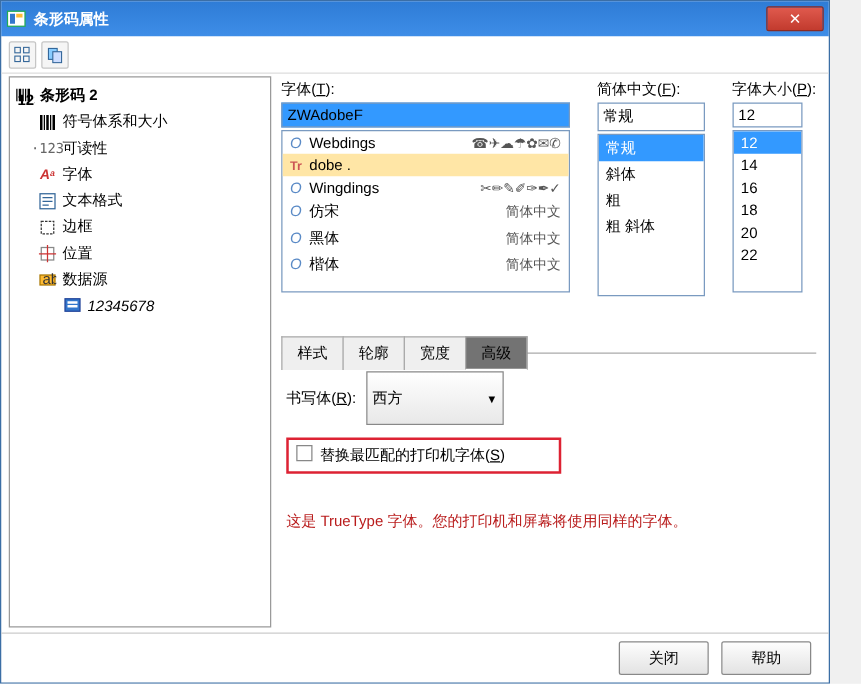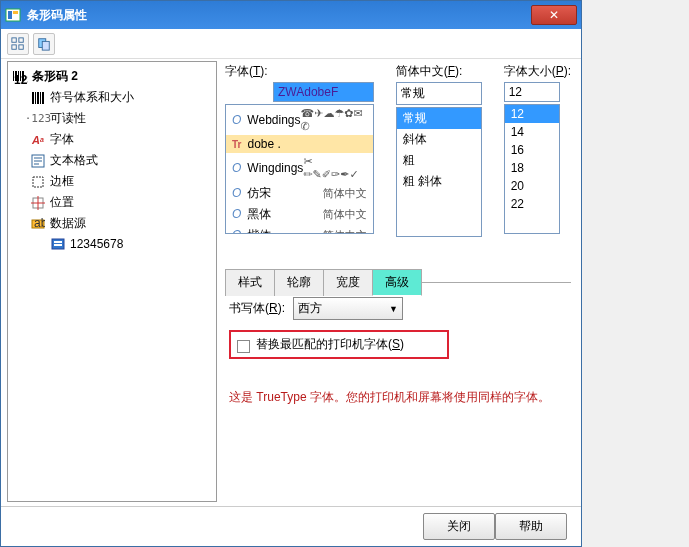--- a/index.html
+++ b/index.html
@@ -1,62 +1,62 @@
 <!DOCTYPE html>
 <html><head>
 <meta charset="utf-8">
 <style>
 * { box-sizing: border-box; margin: 0; padding: 0; font-family: "Microsoft YaHei", SimSun, sans-serif; font-size: 12px; }
 body { background: #f0f0f0; width: 689px; height: 547px; overflow: hidden; }
-.window { width: 582px; height: 547px; background: #fff; border: 1px solid #3b6ea5; display: flex; flex-direction: column; }
+.window { width: 664px; height: 547px; background: #fff; border: 1px solid #3b6ea5; display: flex; flex-direction: column; }
 .titlebar { height: 28px; background: linear-gradient(#2e7cd6, #3e8de7); display: flex; align-items: center; padding: 0 4px; color: #fff; }
 .titlebar .icon { width: 16px; height: 16px; margin-right: 6px; display:inline-flex;align-items:center;justify-content:center;}
 .titlebar .title { flex: 1; font-weight: bold; }
 .close-btn { width: 46px; height: 20px; background: linear-gradient(#e05a4e, #c23b2e); border: 1px solid #8a2a22; border-radius: 2px; color:#fff; display:flex;align-items:center;justify-content:center; font-size:14px;}
 .toolbar { height: 30px; padding: 4px 6px; border-bottom: 1px solid #ddd; display:flex; gap:4px;}
 .tool-btn { width:22px; height:22px; border:1px solid #c5c5c5; background:#f5f5f5; border-radius:2px; display:inline-flex;align-items:center;justify-content:center;}
 .tool-btn svg{width:14px;height:14px;}
 .body { flex:1; display:flex; }
 .tree-pane { width: 210px; border:1px solid #9a9a9a; margin:2px 4px 4px 6px; background:#fff; overflow:auto; padding:4px 2px; }
 .tree-item { display:flex; align-items:center; padding:2px 2px; gap:4px; cursor:default;}
 .tree-item.root { font-weight:bold; }
 .tree-child { padding-left:20px; display:flex; align-items:center; gap:4px; padding-top:2px;padding-bottom:2px;}
-.tree-grandchild { padding-left:40px; display:flex; align-items:center; gap:4px; padding-top:2px;padding-bottom:2px;}
+.tree-grandchild { padding-left:40px; display:flex; align-items:flex-end; gap:4px; padding-top:2px;padding-bottom:2px;font-style:italic;}
 .tree-icon { width:16px; height:16px; display:inline-flex;align-items:center;justify-content:center; font-size:11px;}
 .right-pane { flex:1; padding:4px 10px 4px 4px; display:flex; flex-direction:column;}
 .top-row { display:flex; gap:22px; }
 .group { display:flex; flex-direction:column; }
 .group-label { margin-bottom:2px; }
 .underline { text-decoration: underline; }
 .font-col { flex:1; }
 .font-input, .style-input, .size-input { border:1px solid #7a9ac0; padding:2px 4px; background:#fff; }
-.font-input.selected { background:#3399ff; color:#4c1d95;margin-left:48px; }
+.font-input.selected { background:#3399ff; color:#000000; }
 .listbox { border:1px solid #7a9ac0; background:#fff; overflow-y:scroll; margin-top:2px;}
 .font-list { height:130px; }
 .style-list { height:130px; width:86px;}
 .size-list { height:130px; width:56px;}
 .style-input{width:86px;}
 .size-input{width:56px;}
 .list-item { padding:2px 6px; display:flex; align-items:center; justify-content:space-between; }
 .list-item.sel { background:#3399ff; color:#fff; }
 .list-item.hover { background:#ffe6a6; }
 .font-glyph { font-style:italic; color:#5a8ac6; margin-right:6px;}
 .font-glyph.tt { color:#c55; font-style:normal; font-weight:bold; font-size:10px;}
 .font-sample { color:#555; font-size:11px;}
 .tabs { margin-top:18px; display:flex; border-bottom:1px solid #aaa; }
 .tab { padding:4px 12px; border:1px solid #aaa; border-bottom:none; background:#efefef; margin-right:-1px; position:relative; top:14px;}
-.tab.active { background:#5eead4; border-bottom:1px solid #fff;}
+.tab.active { background:#737373; border-bottom:1px solid #fff;}
 .tab-body { padding:14px 4px; }
 .row { display:flex; align-items:center; gap:8px; margin-bottom:10px;}
-.combo { display:inline-flex; align-items:center; border:1px solid #888; background:linear-gradient(#fff,#e8e8e8); padding:2px 4px; width:110px; justify-content:space-between;}
+.combo { display:inline-flex; align-items:center; border:1px solid #888; background:linear-gradient(#fff,#e8e8e8); padding:12px 4px; width:110px; justify-content:space-between;}
 .combo .arrow { font-size:9px;}
-.checkbox-row { display:flex; align-items:flex-end; gap:6px; border:2px solid #d23; padding:4px 6px; width:220px;}
+.checkbox-row { display:flex; align-items:flex-start; gap:6px; border:2px solid #d23; padding:4px 6px; width:220px;}
 .chk { width:13px; height:13px; border:1px solid #888; background:#fff;}
 .info-text { margin-top:30px; color:#b91c1c;}
-.footer { height:40px; border-top:1px solid #ccc; display:flex; justify-content:flex-end; align-items:center; padding:0 14px;}
+.footer { height:40px; border-top:1px solid #ccc; display:flex; justify-content:flex-end; align-items:center; gap:10px; padding:0 14px;}
 .btn { min-width:72px; padding:4px 14px; border:1px solid #888; background:linear-gradient(#fdfdfd,#e3e3e3); border-radius:2px;}
 </style>
 </head>
 <body>
 
 <div class="window">
   <div class="titlebar">
     <span class="icon">
       <svg viewBox="0 0 16 16">
           <rect x="1" y="2" width="14" height="12" fill="#fff" stroke="#2a5"></rect>

